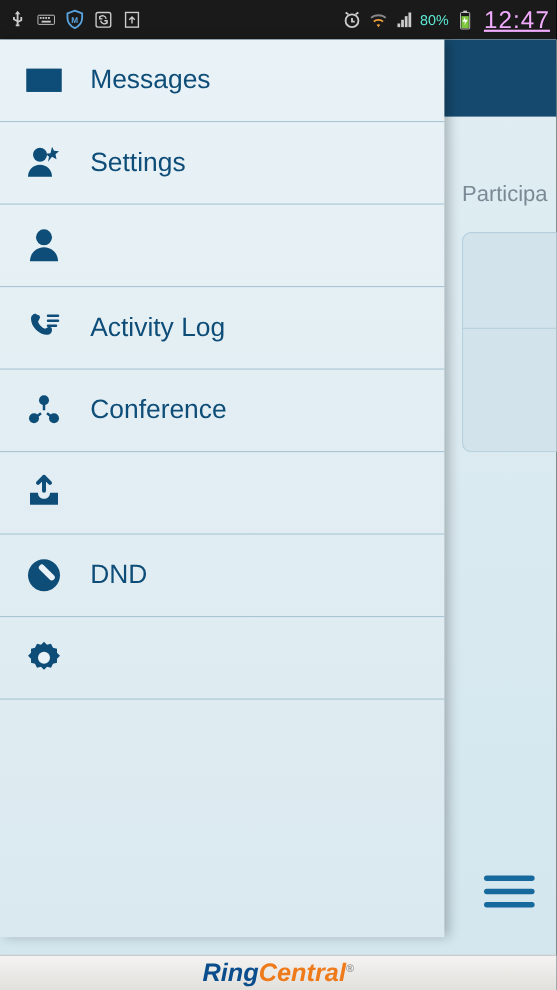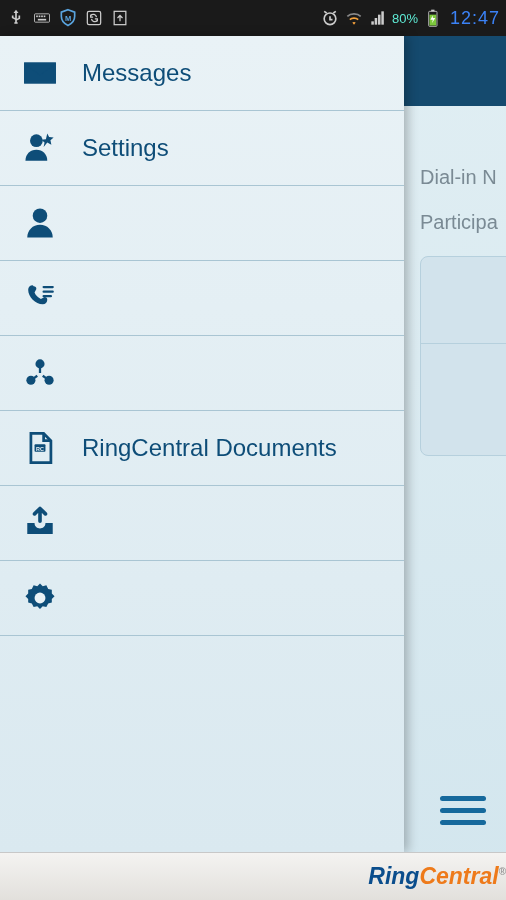--- a/index.html
+++ b/index.html
@@ -18,21 +18,21 @@
   background: #1a1a1a;
   display: flex;
   align-items: center;
   justify-content: space-between;
   padding: 0 6px;
   color: #c0c0c0;
   font-size: 16px;
 }
 .status-left, .status-right { display: flex; align-items: center; gap: 6px; }
 .status-right { gap: 4px; }
-.status-time { color: #3b82f6; font-size: 18px; font-weight: 300; letter-spacing: 1px; margin-left: 4px; }
+.status-time { color: #f0abfc; font-size: 22px; font-weight: 300; letter-spacing: 1px; margin-left: 4px; text-decoration: underline; }
 .status-icon { width: 20px; height: 20px; display: inline-block; }
 .battery-text { font-size: 13px; color: #5eead4; }
 
 
 .content {
   position: relative;
   height: 864px;
   background: linear-gradient(180deg, #e0eef3 0%, #d3e6ee 100%);
 }
 
@@ -117,26 +117,26 @@
   margin-left: 20px;
   font-size: 24px;
   color: #0e4d78;
   font-weight: 400;
 }
 
 
 .footer {
   position: absolute;
   left: 0; right: 0; bottom: 0;
-  height: 48px;
+  height: 32px;
   background: linear-gradient(180deg, #f4f3f1 0%, #e2e0dc 100%);
   border-top: 1px solid #c8c8c8;
   display: flex;
   align-items: center;
-  justify-content: flex-end;
+  justify-content: center;
 }
 .logo {
   font-size: 23px;
   font-weight: 700;
   font-style: italic;
 }
 .logo .ring { color: #0a4d8c; }
 .logo .central { color: #ee7a1a; }
 .logo sup { font-size: 10px; color: #999; font-style: normal; }
 </style>
@@ -213,21 +213,20 @@
     </span>
     <span class="status-time">12:47</span>
   </div>
 </div>
 
 <div class="content">
 
   <div class="bg-page">
     <div class="bg-header"></div>
     <div class="bg-body">
-      <div class="bg-line">Dial-in N</div>
       <div class="bg-line">Participa</div>
       <div class="bg-panel"></div>
     </div>
     <div class="bg-hamburger">
       <span></span>
         <span></span>
         <span></span>
     </div>
   </div>
 
@@ -264,54 +263,54 @@
       </span>
     </div>
 
     <div class="menu-item">
       <span class="menu-icon">
         <svg viewBox="0 0 44 44" width="40" height="40" fill="#0e4d78">
             <path d="M14 8c-3 0-5 2-5 5 0 8 8 16 16 16 3 0 5-2 5-5 0-2-1-3-3-3l-4 2c-3-1-6-4-7-7l2-4c0-2-1-3-3-3z"></path>
             <path d="M26 10h10M26 15h10M26 20h8" stroke="#0e4d78" stroke-width="2.5" stroke-linecap="round"></path>
           </svg>
       </span>
+      <span class="menu-label">Activity Log</span>
     </div>
 
     <div class="menu-item">
       <span class="menu-icon">
         <svg viewBox="0 0 44 44" width="40" height="40" fill="#0e4d78">
             <circle cx="22" cy="12" r="5"></circle>
             <circle cx="12" cy="30" r="5"></circle>
             <circle cx="32" cy="30" r="5"></circle>
             <path d="M22 16v6m-3 3l-4 3m10-3l4 3" stroke="#0e4d78" stroke-width="2.5" fill="none"></path>
           </svg>
       </span>
-    </div>
-
-    <div class="menu-item">
-      <span class="menu-icon">
-        <svg viewBox="0 0 44 44" width="40" height="40">
-            <path d="M12 6h14l8 8v24H12z" fill="none" stroke="#0e4d78" stroke-width="3"></path>
-            <path d="M26 6v8h8" fill="none" stroke="#0e4d78" stroke-width="3"></path>
-            <rect x="16" y="18" width="12" height="8" rx="1" fill="#0e4d78"></rect>
-            <text x="22" y="25" text-anchor="middle" font-size="6" fill="#e9f2f6" font-weight="bold">RC</text>
-          </svg>
-      </span>
-      <span class="menu-label">RingCentral Documents</span>
-    </div>
+      <span class="menu-label">Conference</span>
+    </div>
+
 
     <div class="menu-item">
       <span class="menu-icon">
         <svg viewBox="0 0 44 44" width="40" height="40" fill="#0e4d78">
             <path d="M8 22v12h28V22h-8c0 4-3 6-6 6s-6-2-6-6z"></path>
             <path d="M22 6v14m-6-8l6-6 6 6" stroke="#0e4d78" stroke-width="4" fill="none" stroke-linecap="round" stroke-linejoin="round"></path>
           </svg>
       </span>
     </div>
 
+    <div class="menu-item">
+      <span class="menu-icon">
+        <svg viewBox="0 0 44 44" width="40" height="40">
+            <circle cx="22" cy="22" r="16" fill="#0e4d78"></circle>
+            <rect x="12" y="15" width="20" height="6" rx="3" fill="#e9f2f6" transform="rotate(45 22 22)"></rect>
+          </svg>
+      </span>
+      <span class="menu-label">DND</span>
+    </div>
 
     <div class="menu-item">
       <span class="menu-icon">
         <svg viewBox="0 0 44 44" width="40" height="40" fill="#0e4d78">
             <path d="M22 6l3 3 4-1 2 4 4 1v4l3 3-3 3v4l-4 1-2 4-4-1-3 3-3-3-4 1-2-4-4-1v-4l-3-3 3-3v-4l4-1 2-4 4 1z"></path>
             <circle cx="22" cy="22" r="6" fill="#e9f2f6"></circle>
           </svg>
       </span>
     </div>
 

